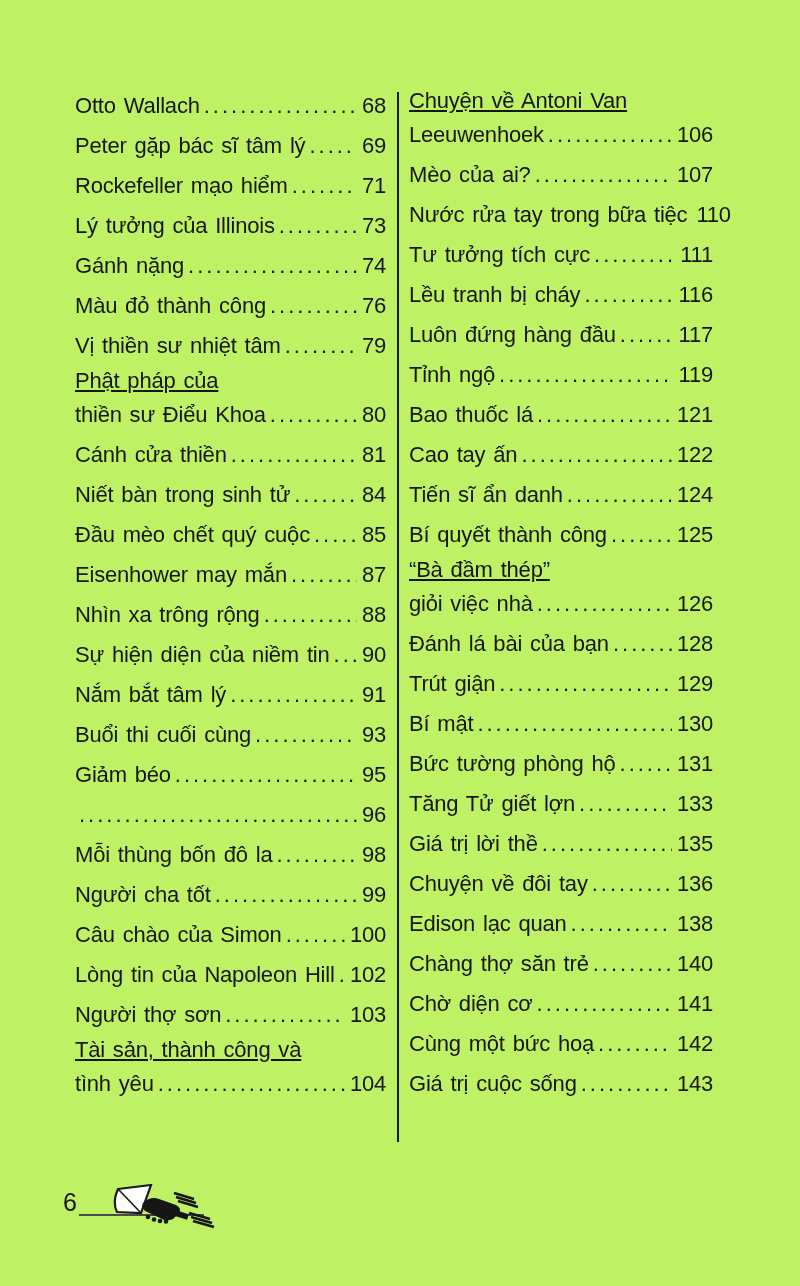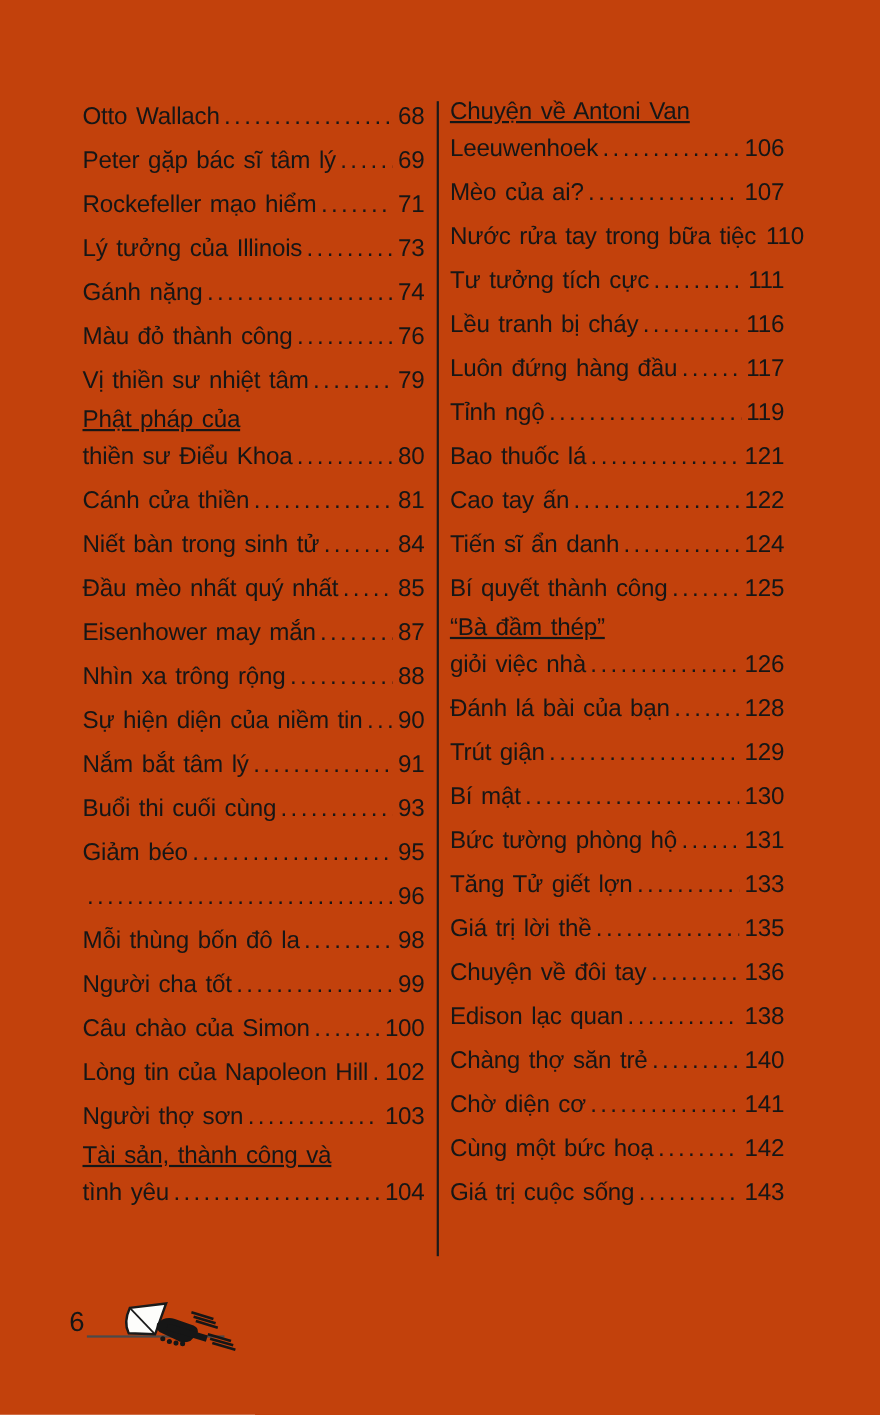--- a/index.html
+++ b/index.html
@@ -6,21 +6,21 @@
   body {
     width: 800px; height: 1286px;
     background: #fdfdfb;
     font-family: "Liberation Sans", sans-serif;
     color: #161616;
     overflow: hidden;
   }
   .page {
     position: relative;
     width: 800px; height: 1286px;
-    background: #c2410c;
+    background: #bef264;
   }
   .toc {
     position: absolute;
     left: 75px; top: 86px;
     display: flex;
   }
   .col { width: 311px; }
   .col.right { width: 304px; }
   .divider {
     width: 2px;
@@ -166,21 +166,21 @@
           <div class="pre-lines"></div>
           <div class="entry-line main">
             <span class="t">Niết bàn trong sinh tử</span>
             <span class="dots"></span>
             <span class="pg">84</span>
           </div>
         </div>
         <div class="entry">
           <div class="pre-lines"></div>
           <div class="entry-line main">
-            <span class="t">Đầu mèo nhất quý nhất</span>
+            <span class="t">Đầu mèo chết quý cuộc</span>
             <span class="dots"></span>
             <span class="pg">85</span>
           </div>
         </div>
         <div class="entry">
           <div class="pre-lines"></div>
           <div class="entry-line main">
             <span class="t">Eisenhower may mắn</span>
             <span class="dots"></span>
             <span class="pg">87</span>

